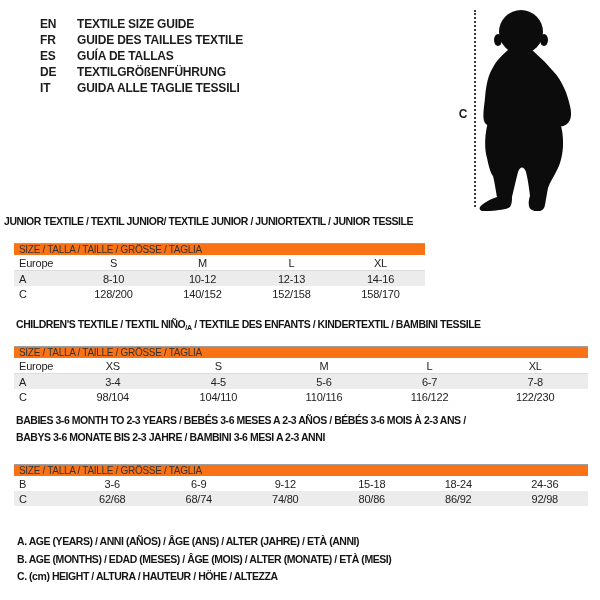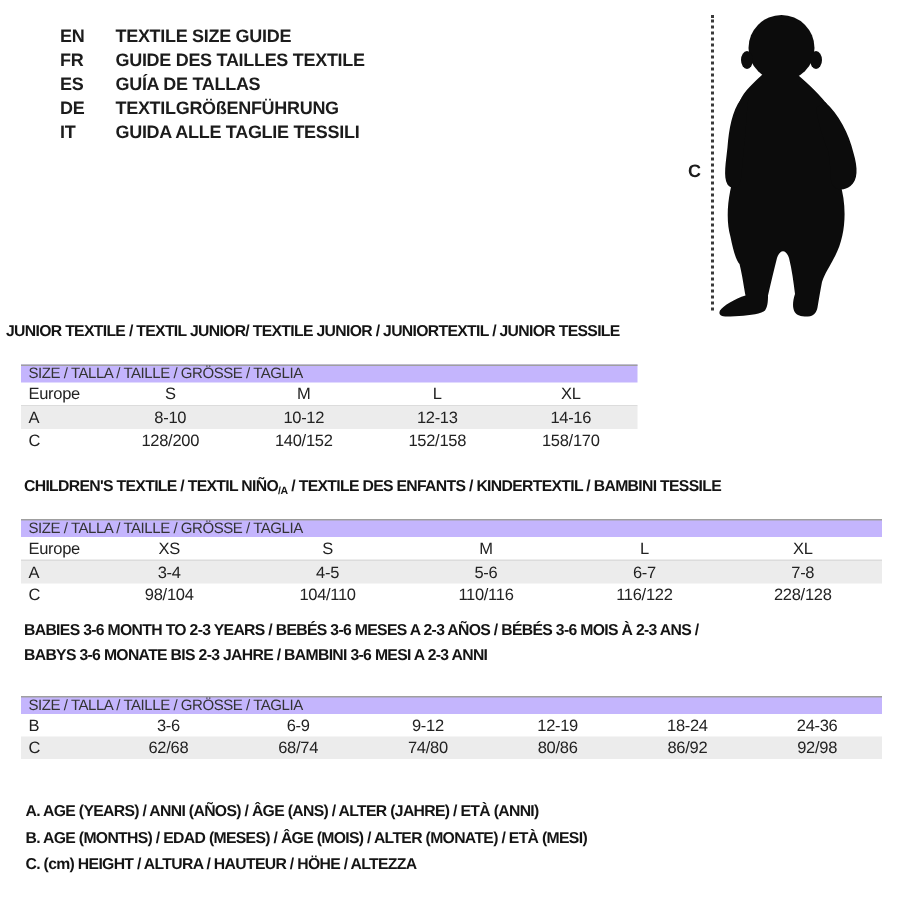--- a/index.html
+++ b/index.html
@@ -22,21 +22,21 @@
   .title-junior{left:4px;top:215px;}
   .title-children{left:16px;top:318px;}
   .title-babies{left:16px;top:412px;line-height:17px;}
   .sec-title sub{font-size:7px;vertical-align:-2px;letter-spacing:-0.3px;}
   
   .size-table{position:absolute;}
   .t1{left:14px;top:243px;width:411px;}
   .t2{left:14px;top:346px;width:574px;}
   .t3{left:14px;top:464px;width:574px;}
   .band{
-    height:12px;background:#c4b5fd;border-top:1px solid #9f9f9f;
+    height:12px;background:#f97316;border-top:1px solid #9f9f9f;
     font-size:10px;color:#333;letter-spacing:-0.3px;
     display:flex;align-items:center;padding-left:5px;box-sizing:border-box;
   }
   .trow{display:flex;height:15px;align-items:center;}
   .trow.tall{height:16px;border-bottom:1px solid #dcdcdc;box-sizing:border-box;}
   .trow.shaded{background:#ececec;}
   .cell{font-size:11px;letter-spacing:-0.2px;color:#222;}
   .cell.label{padding-left:5px;box-sizing:border-box;}
   .t1 .cell.label{width:55px;}
   .t2 .cell.label{width:46px;}
@@ -154,31 +154,31 @@
         <div class="cell val">5-6</div>
         <div class="cell val">6-7</div>
         <div class="cell val">7-8</div>
       </div>
       <div class="trow">
         <div class="cell label">C</div>
         <div class="cell val">98/104</div>
         <div class="cell val">104/110</div>
         <div class="cell val">110/116</div>
         <div class="cell val">116/122</div>
-        <div class="cell val">228/128</div>
+        <div class="cell val">122/230</div>
       </div>
     </div>
   <div class="size-table t3">
     <div class="band">SIZE / TALLA / TAILLE / GRÖSSE / TAGLIA</div>
   <div class="trow">
         <div class="cell label">B</div>
         <div class="cell val">3-6</div>
         <div class="cell val">6-9</div>
         <div class="cell val">9-12</div>
-        <div class="cell val">12-19</div>
+        <div class="cell val">15-18</div>
         <div class="cell val">18-24</div>
         <div class="cell val">24-36</div>
       </div>
       <div class="trow shaded">
         <div class="cell label">C</div>
         <div class="cell val">62/68</div>
         <div class="cell val">68/74</div>
         <div class="cell val">74/80</div>
         <div class="cell val">80/86</div>
         <div class="cell val">86/92</div>

